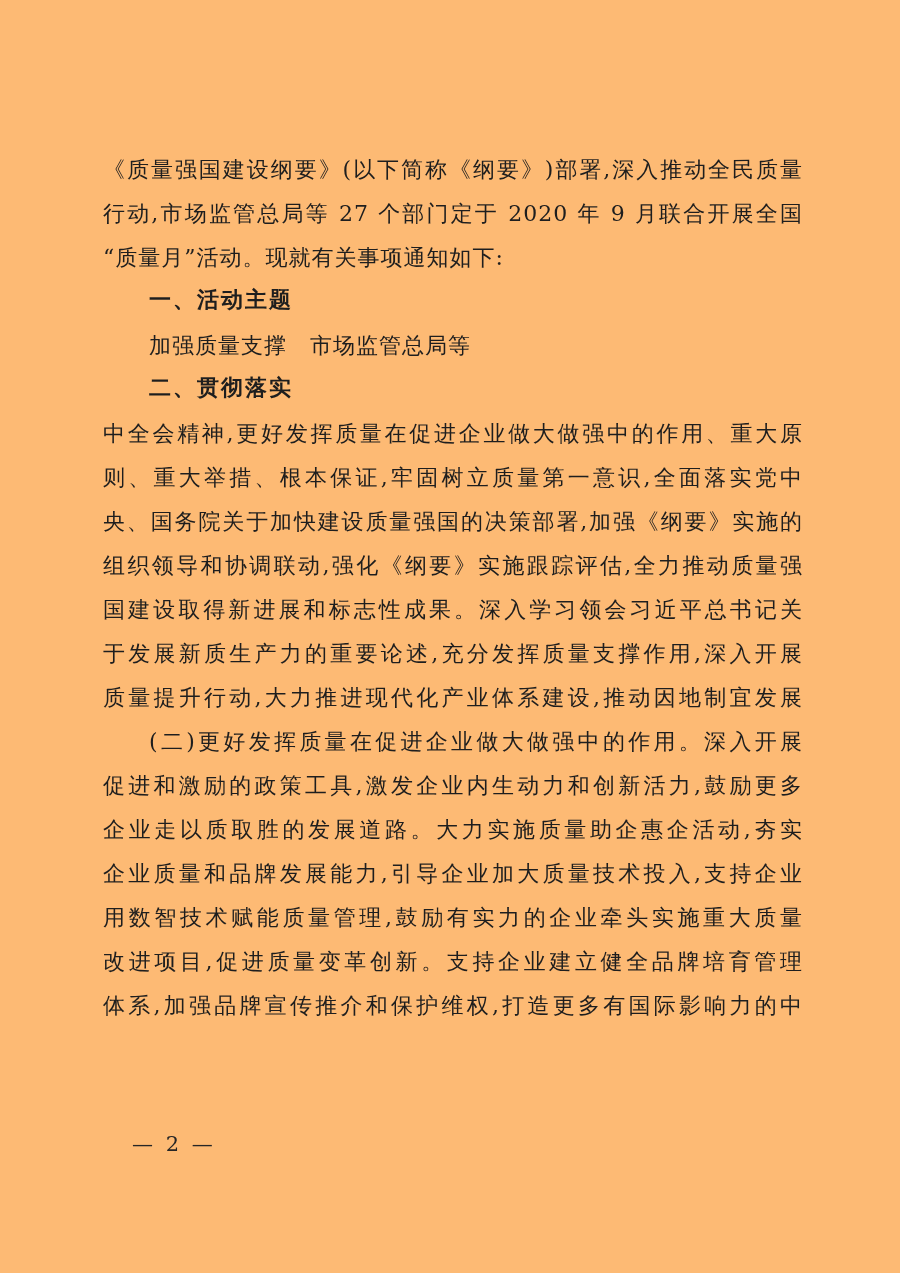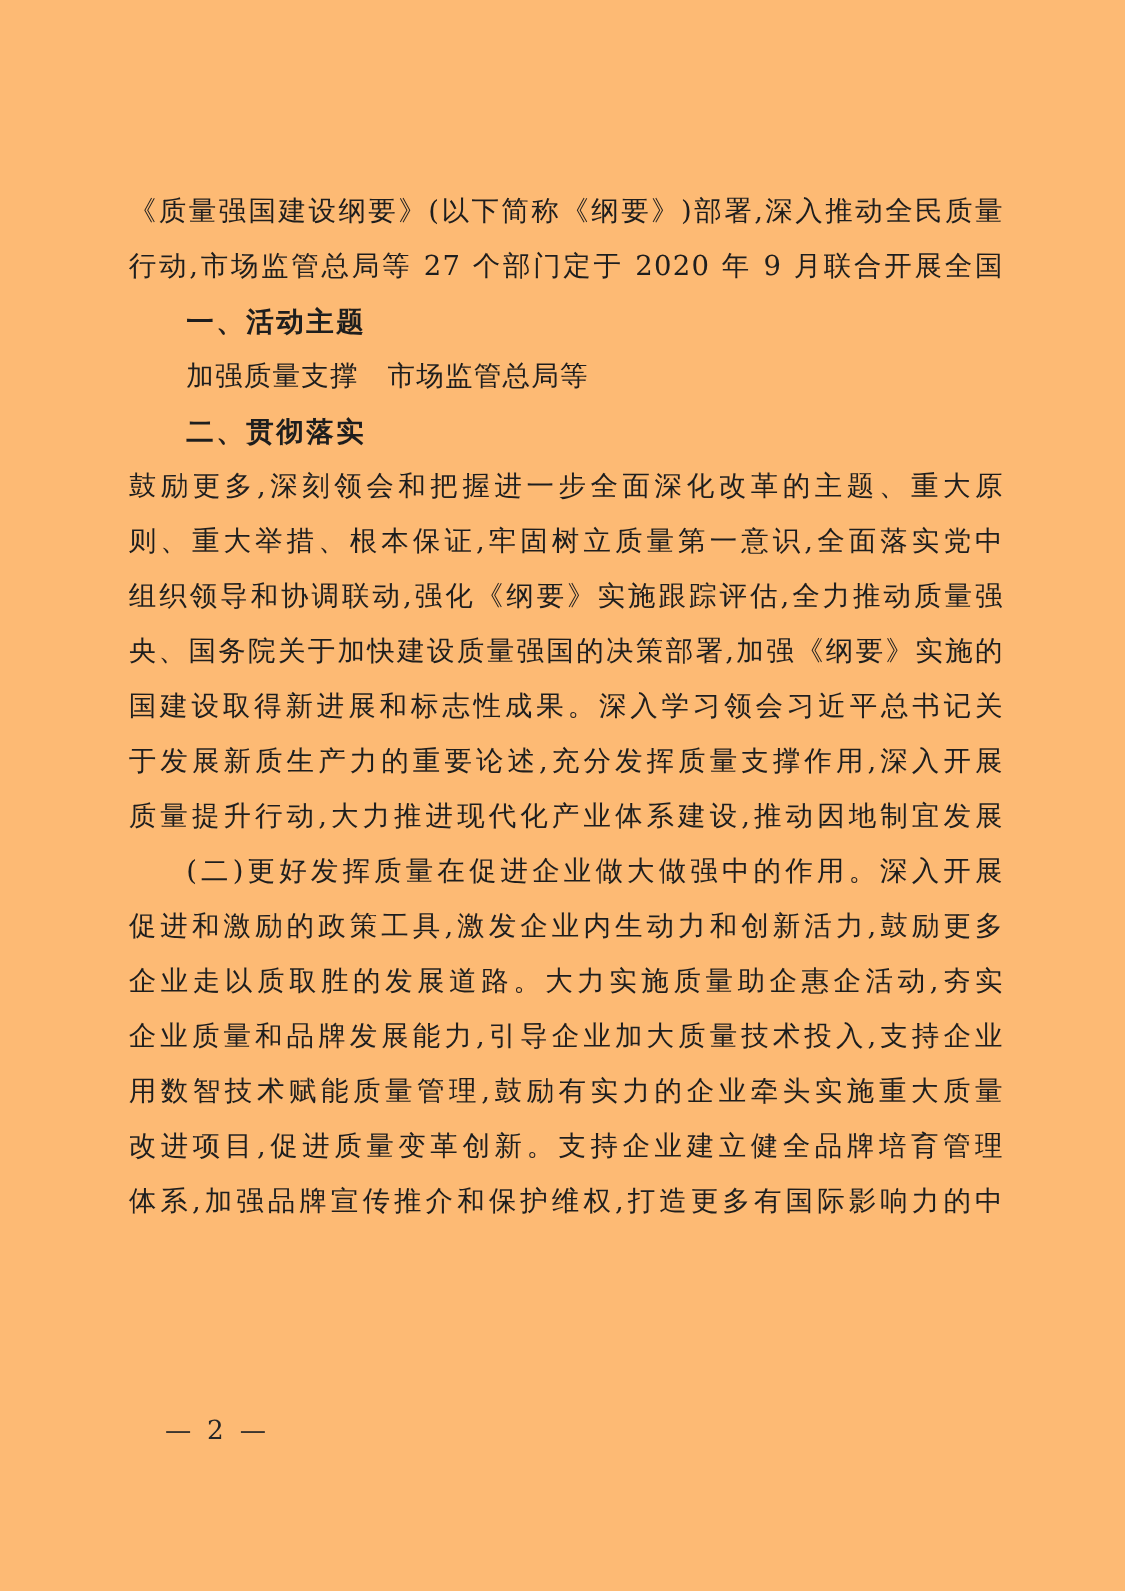--- a/index.html
+++ b/index.html
@@ -39,46 +39,47 @@
   .line.fill {
     white-space: normal;
     text-align: justify;
     text-align-last: justify;
   }
   .line.indent {
     padding-left: 46px;
   }
   .line.bold {
     font-weight: 700;
-    font-family: Liberation Serif, serif;
+    font-family: Liberation Mono, monospace;
     letter-spacing: 2px;
   }
   .page-number {
     position: absolute;
     left: 132px;
     top: 1132px;
     font-size: 21px;
     letter-spacing: 3px;
     color: #262626;
   }
 </style>
 </head>
 <body>
 
 <div class="page">
   <div class="text-block">
       <div class="line fill">《质量强国建设纲要》(以下简称《纲要》)部署,深入推动全民质量</div>
       <div class="line fill">行动,市场监管总局等 27 个部门定于 2020 年 9 月联合开展全国</div>
+      <div class="line">“质量月”活动。现就有关事项通知如下:</div>
       <div class="line indent bold">一、活动主题</div>
       <div class="line indent">加强质量支撑　市场监管总局等</div>
       <div class="line indent bold">二、贯彻落实</div>
-      <div class="line fill">鼓励更多,深刻领会和把握进一步全面深化改革的主题、重大原</div>
+      <div class="line fill">中全会精神,更好发挥质量在促进企业做大做强中的作用、重大原</div>
       <div class="line fill">则、重大举措、根本保证,牢固树立质量第一意识,全面落实党中</div>
+      <div class="line fill">央、国务院关于加快建设质量强国的决策部署,加强《纲要》实施的</div>
       <div class="line fill">组织领导和协调联动,强化《纲要》实施跟踪评估,全力推动质量强</div>
-      <div class="line fill">央、国务院关于加快建设质量强国的决策部署,加强《纲要》实施的</div>
       <div class="line fill">国建设取得新进展和标志性成果。深入学习领会习近平总书记关</div>
       <div class="line fill">于发展新质生产力的重要论述,充分发挥质量支撑作用,深入开展</div>
       <div class="line fill">质量提升行动,大力推进现代化产业体系建设,推动因地制宜发展</div>
       <div class="line fill indent">(二)更好发挥质量在促进企业做大做强中的作用。深入开展</div>
       <div class="line fill">促进和激励的政策工具,激发企业内生动力和创新活力,鼓励更多</div>
       <div class="line fill">企业走以质取胜的发展道路。大力实施质量助企惠企活动,夯实</div>
       <div class="line fill">企业质量和品牌发展能力,引导企业加大质量技术投入,支持企业</div>
       <div class="line fill">用数智技术赋能质量管理,鼓励有实力的企业牵头实施重大质量</div>
       <div class="line fill">改进项目,促进质量变革创新。支持企业建立健全品牌培育管理</div>
       <div class="line fill">体系,加强品牌宣传推介和保护维权,打造更多有国际影响力的中</div>

